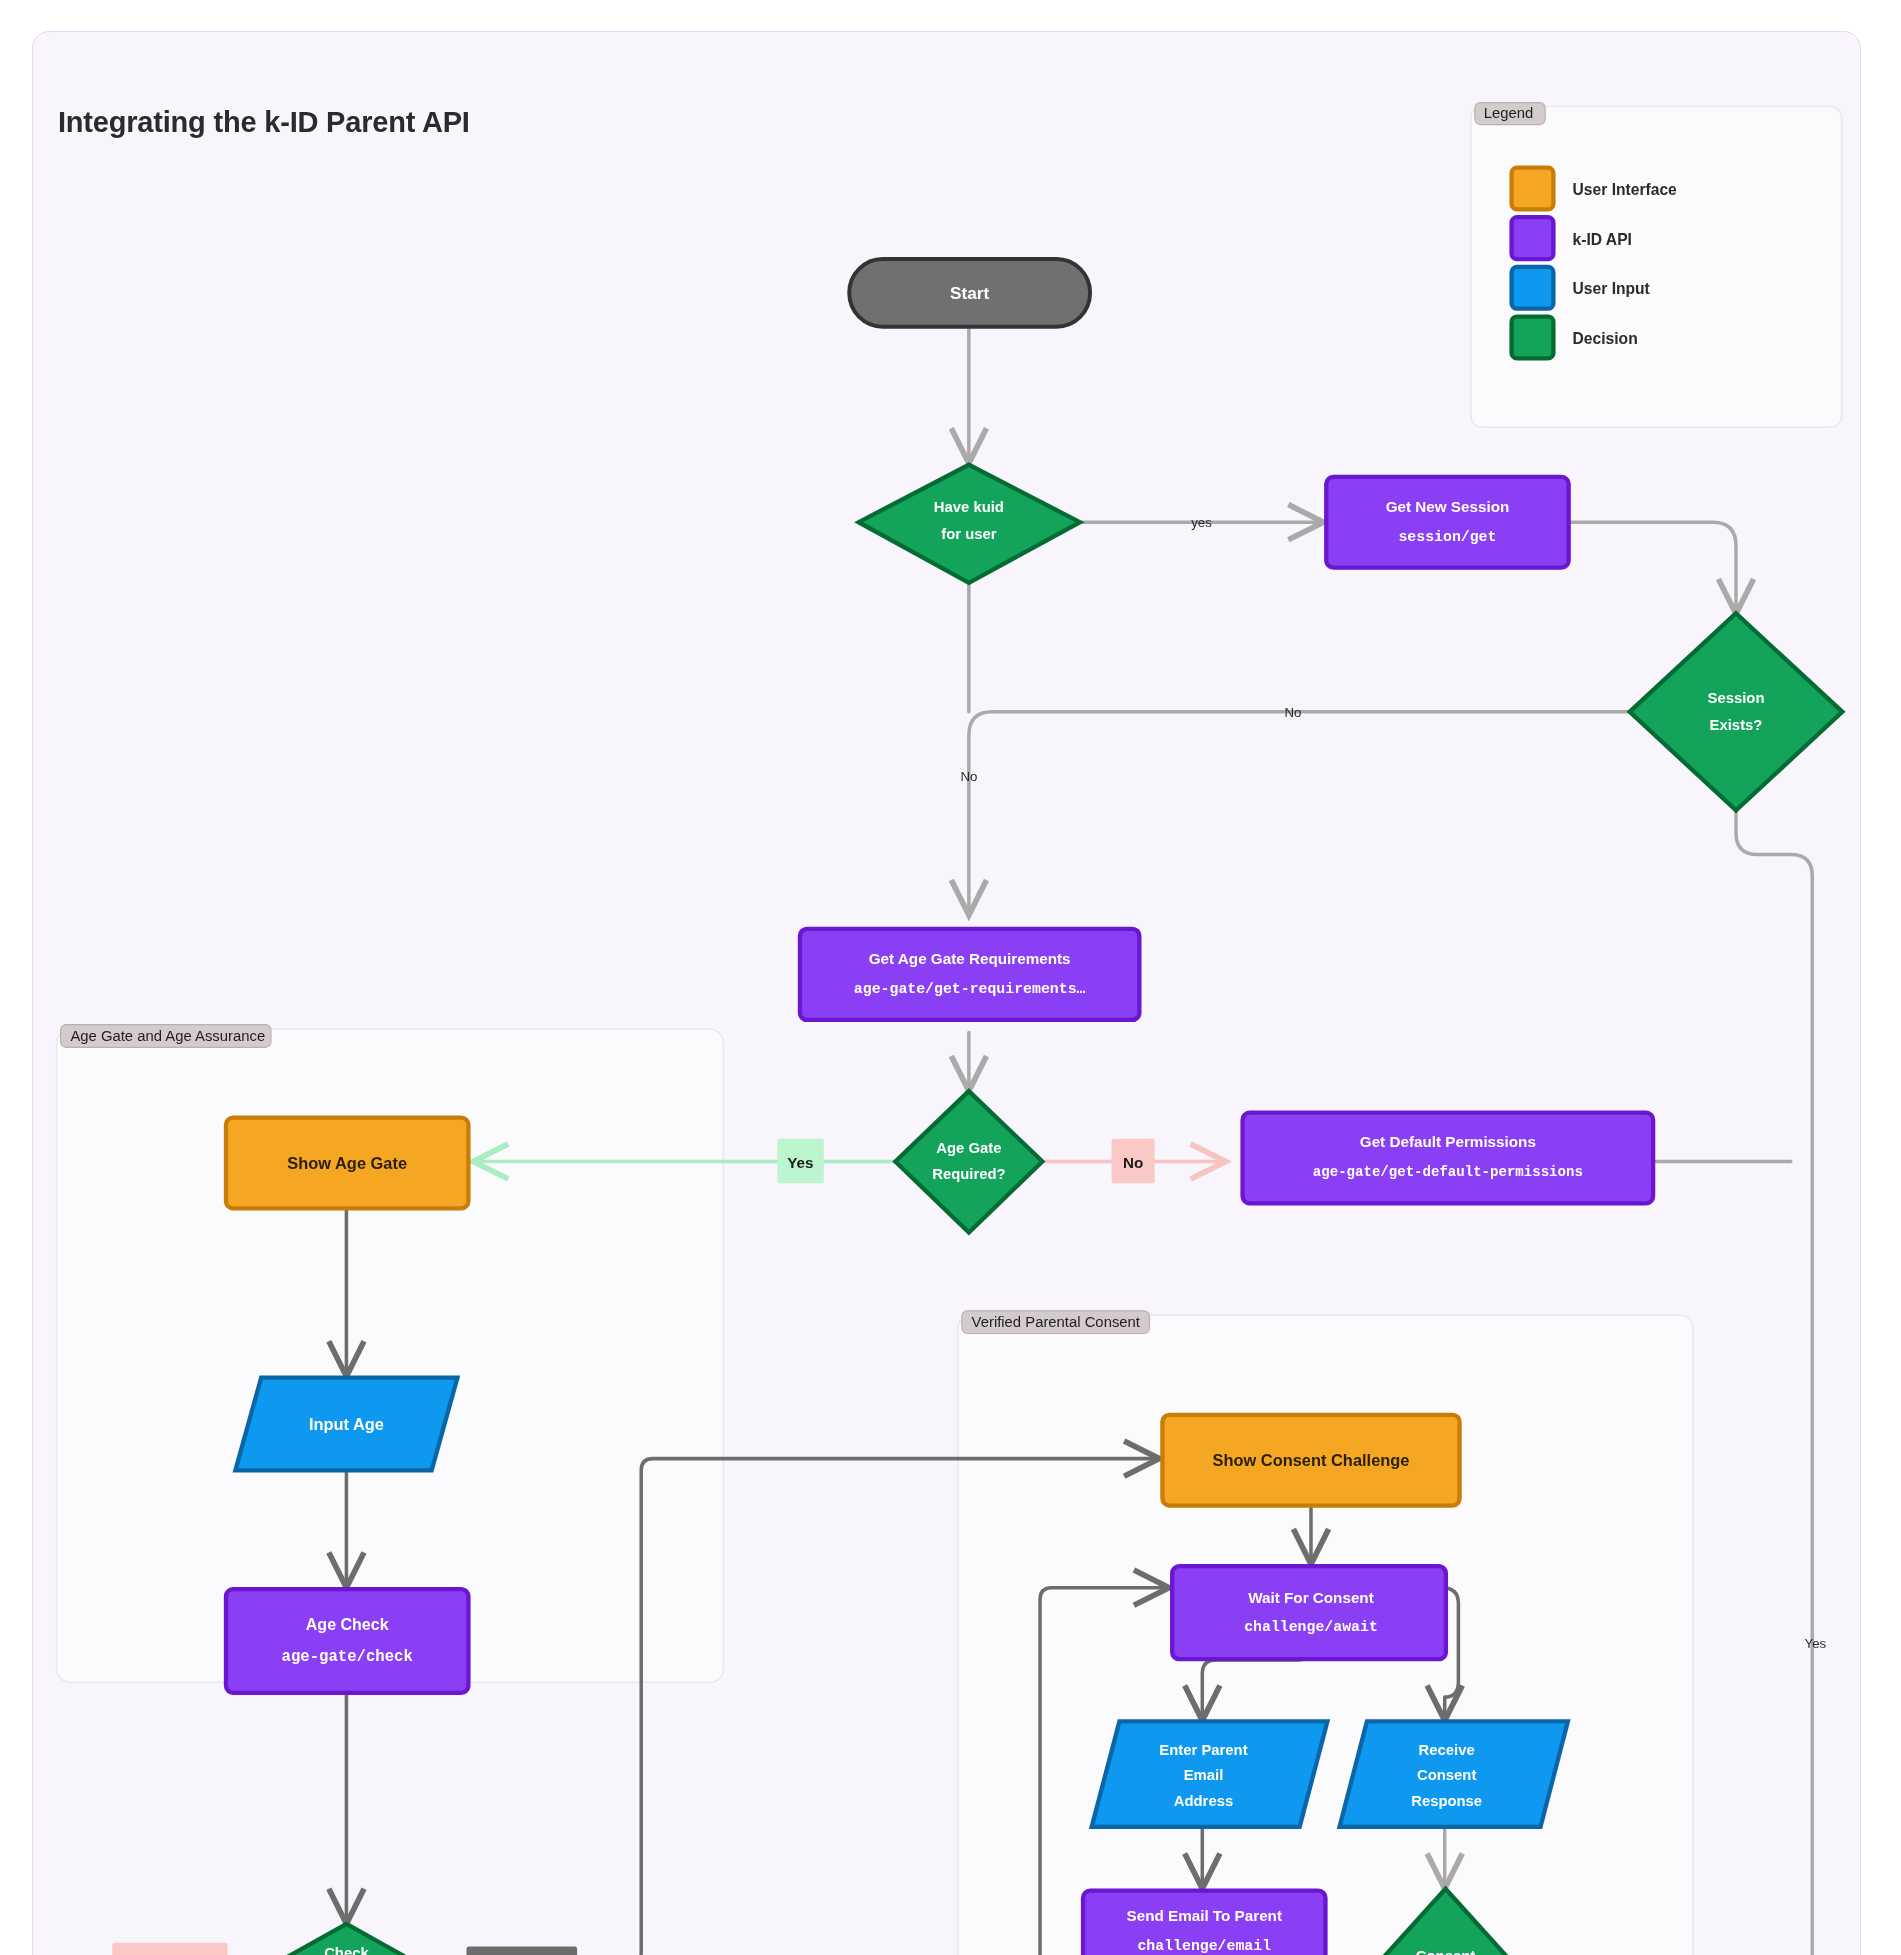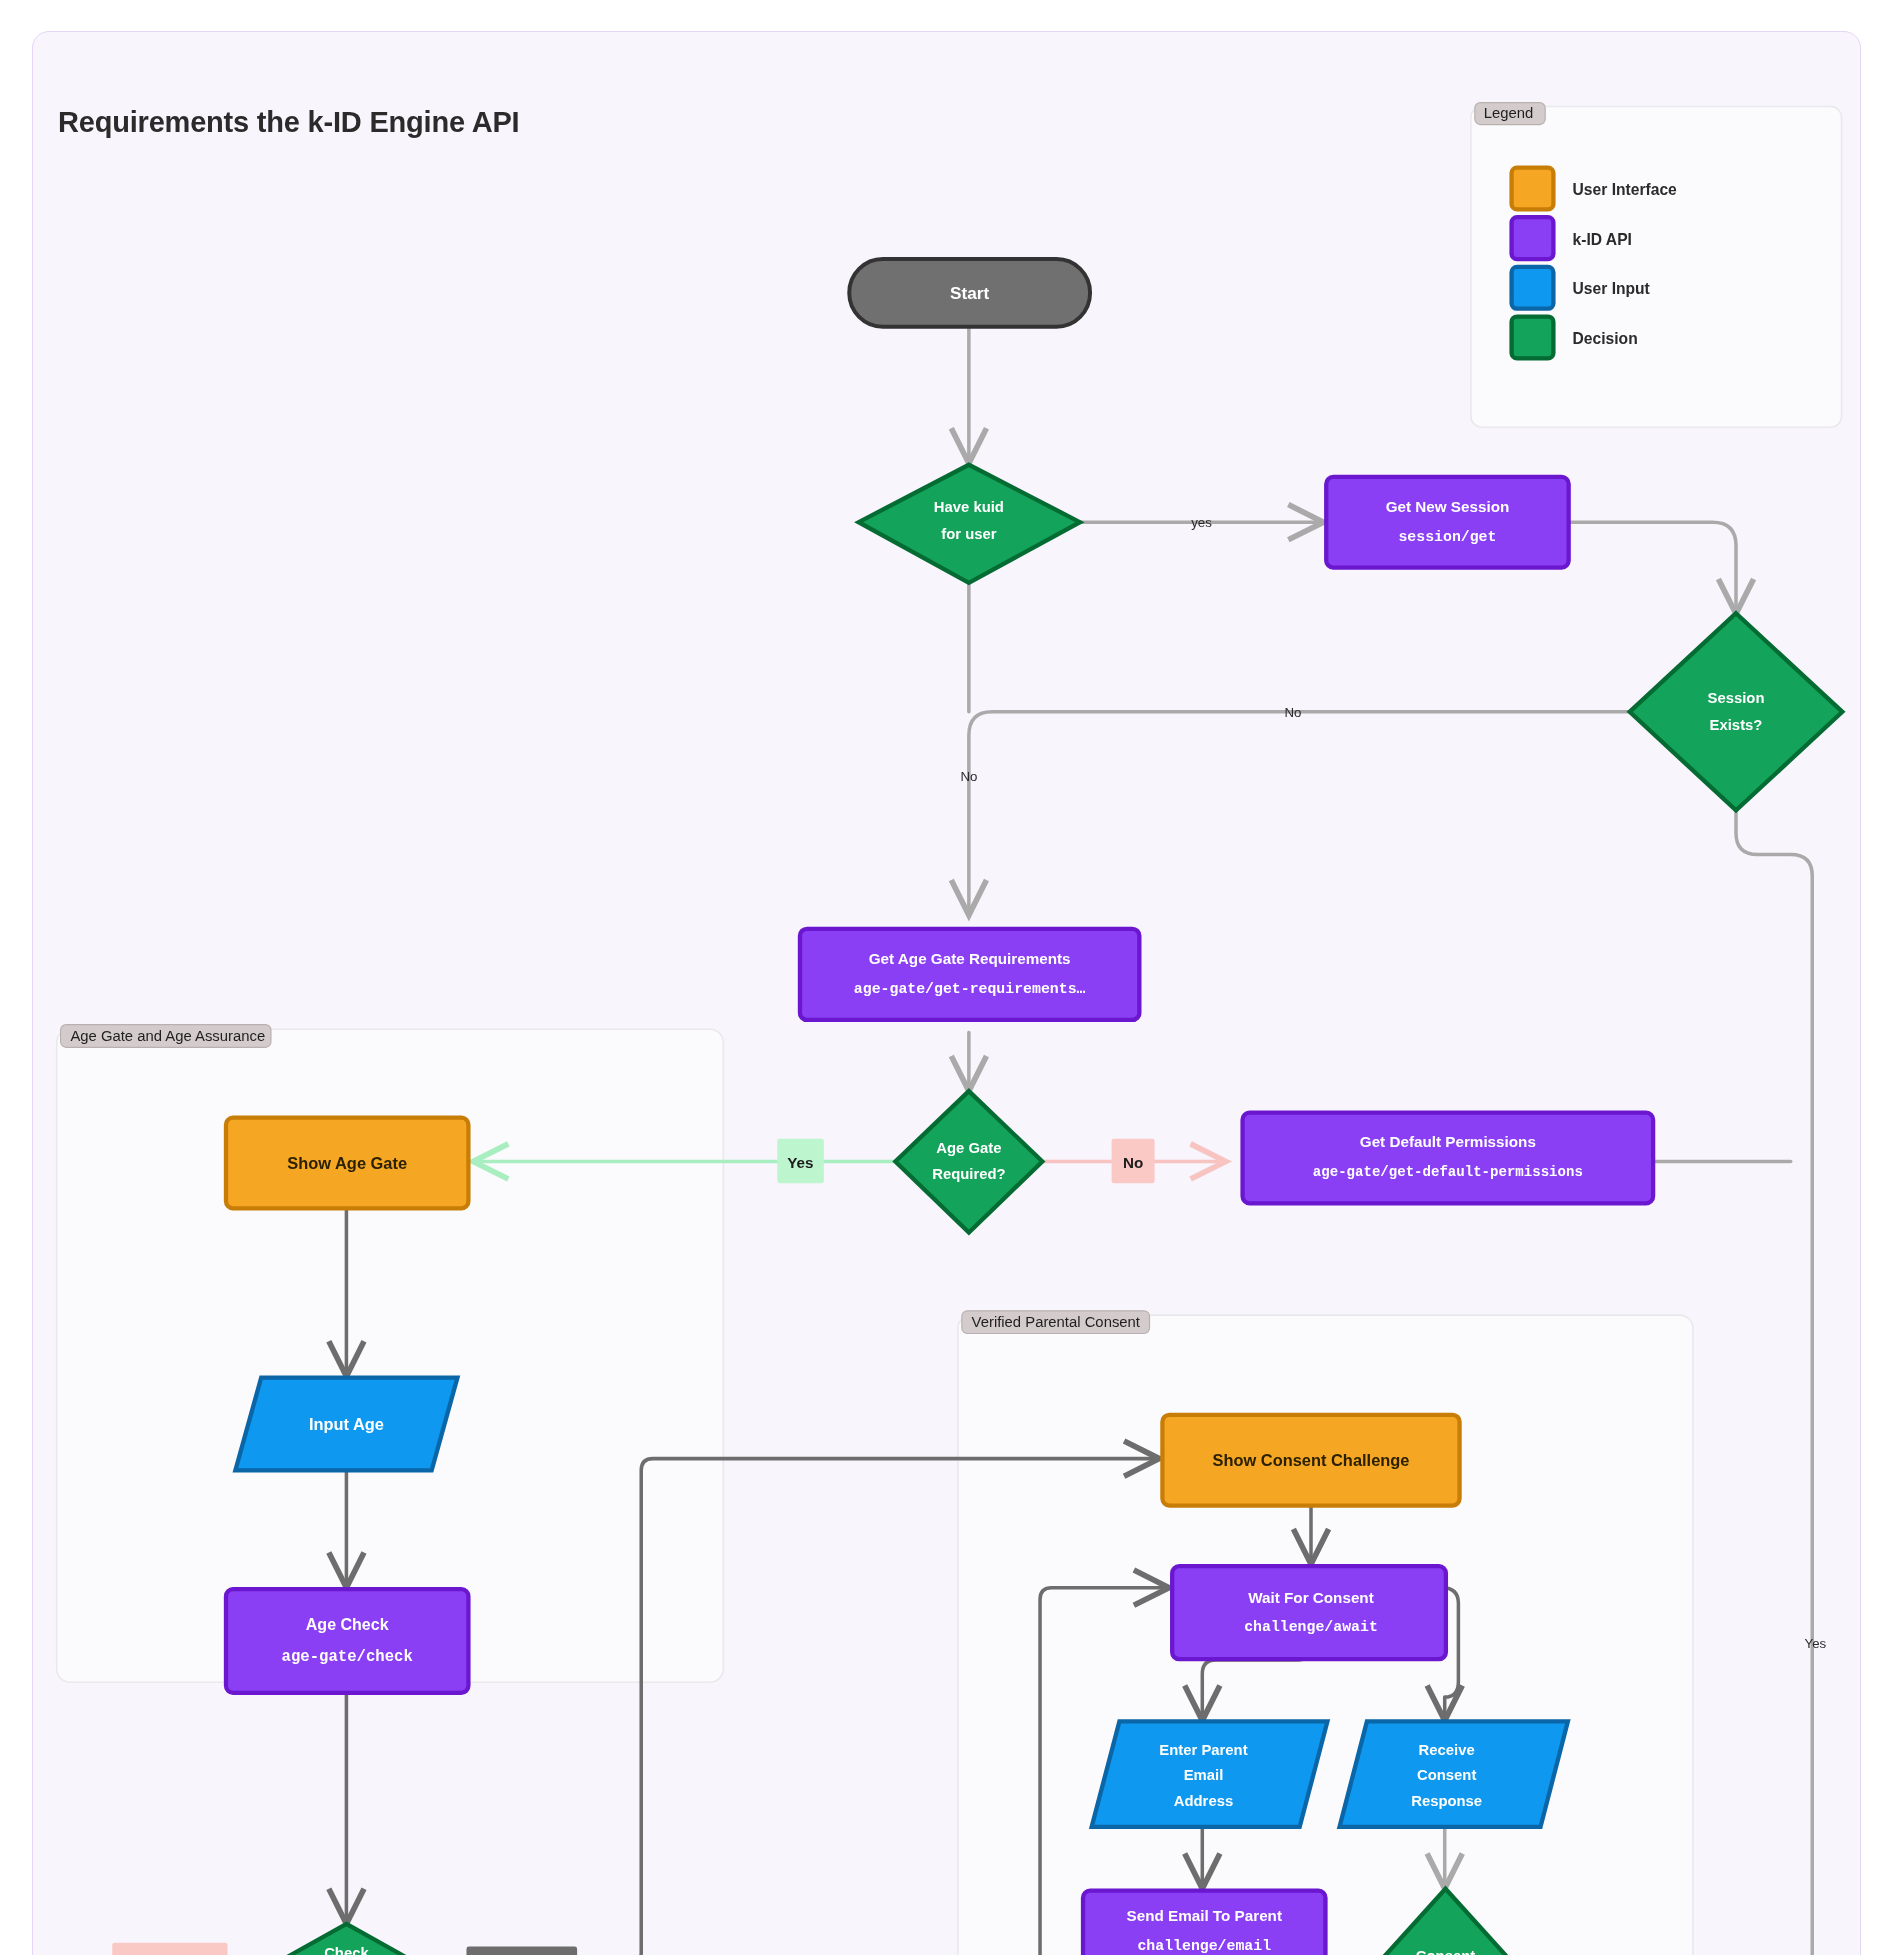--- a/index.html
+++ b/index.html
@@ -14,21 +14,21 @@
   .edgelabel{font-family:"Liberation Sans","DejaVu Sans",sans-serif;text-anchor:middle;font-size:34px;fill:#2b2b2b;}
   .edgelabel-b{font-family:"Liberation Sans","DejaVu Sans",sans-serif;text-anchor:middle;font-weight:bold;fill:#1d1d1d;}
   .sgtitle{font-family:"Liberation Sans","DejaVu Sans",sans-serif;font-size:38px;fill:#1f1f1f;}
   .legtxt{font-family:"Liberation Sans","DejaVu Sans",sans-serif;font-size:40px;font-weight:bold;fill:#2b2b2b;}
 </style>
 </head>
 <body>
 
 <div id="stage">
   <div id="panel"></div>
-  <div id="title">Requirements the k-ID Engine API</div>
+  <div id="title">Integrating the k-ID Parent API</div>
 
   <svg id="flow" viewBox="0 0 4862 6976">
     <defs>
       <marker id="ah-g" markerWidth="16" markerHeight="16" refX="11" refY="6" orient="auto" markerUnits="strokeWidth">
         <path d="M1,1 L11,6 L1,11" fill="none" stroke="#aaaaaa" stroke-width="1.6"></path>
       </marker>
       <marker id="ah-gd" markerWidth="16" markerHeight="16" refX="11" refY="6" orient="auto" markerUnits="strokeWidth">
         <path d="M1,1 L11,6 L1,11" fill="none" stroke="#6d6d6d" stroke-width="1.6"></path>
       </marker>
       <marker id="ah-green" markerWidth="16" markerHeight="16" refX="11" refY="6" orient="auto" markerUnits="strokeWidth">

